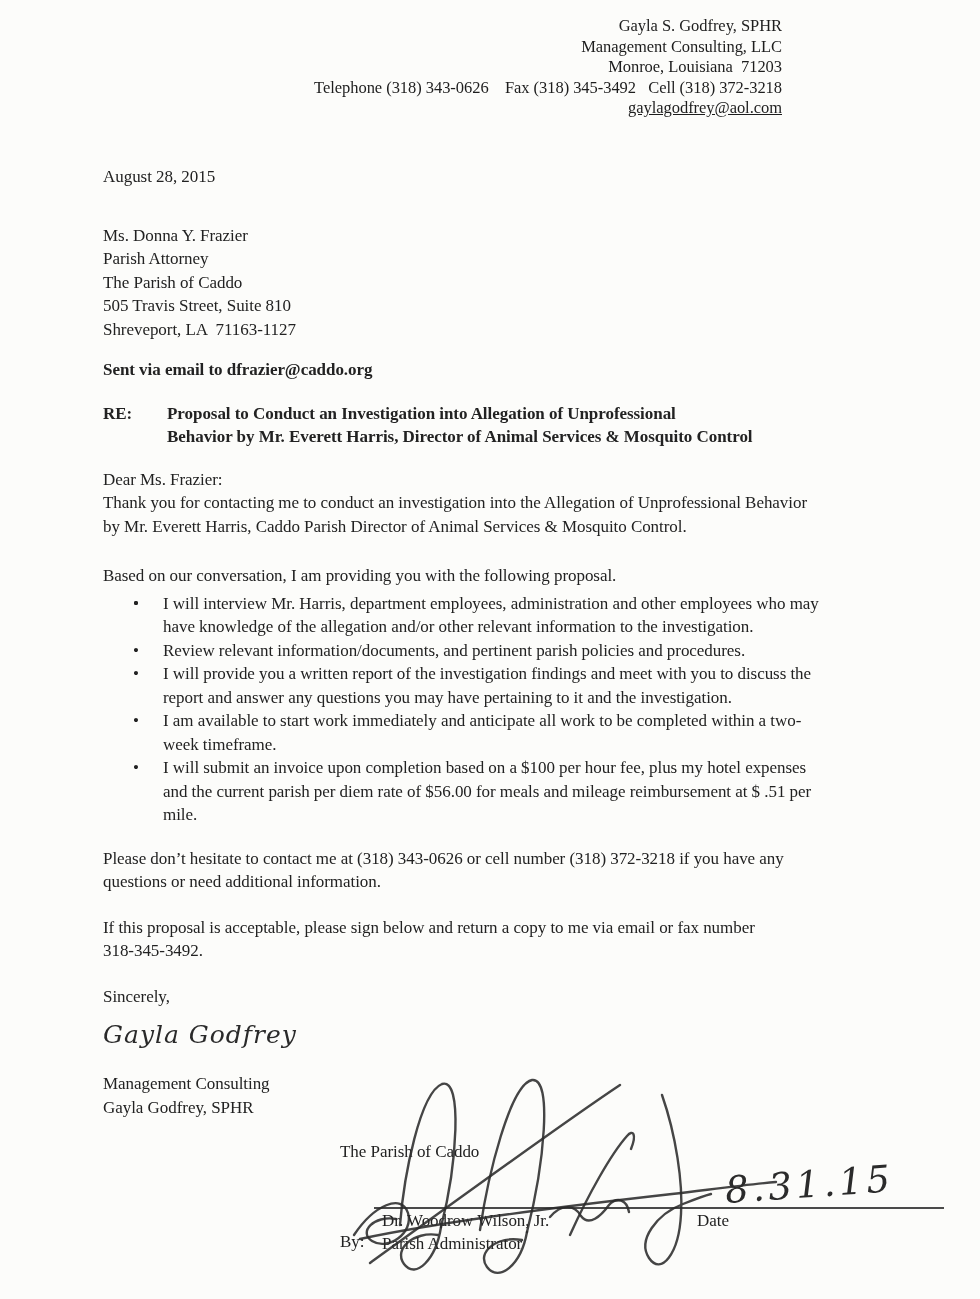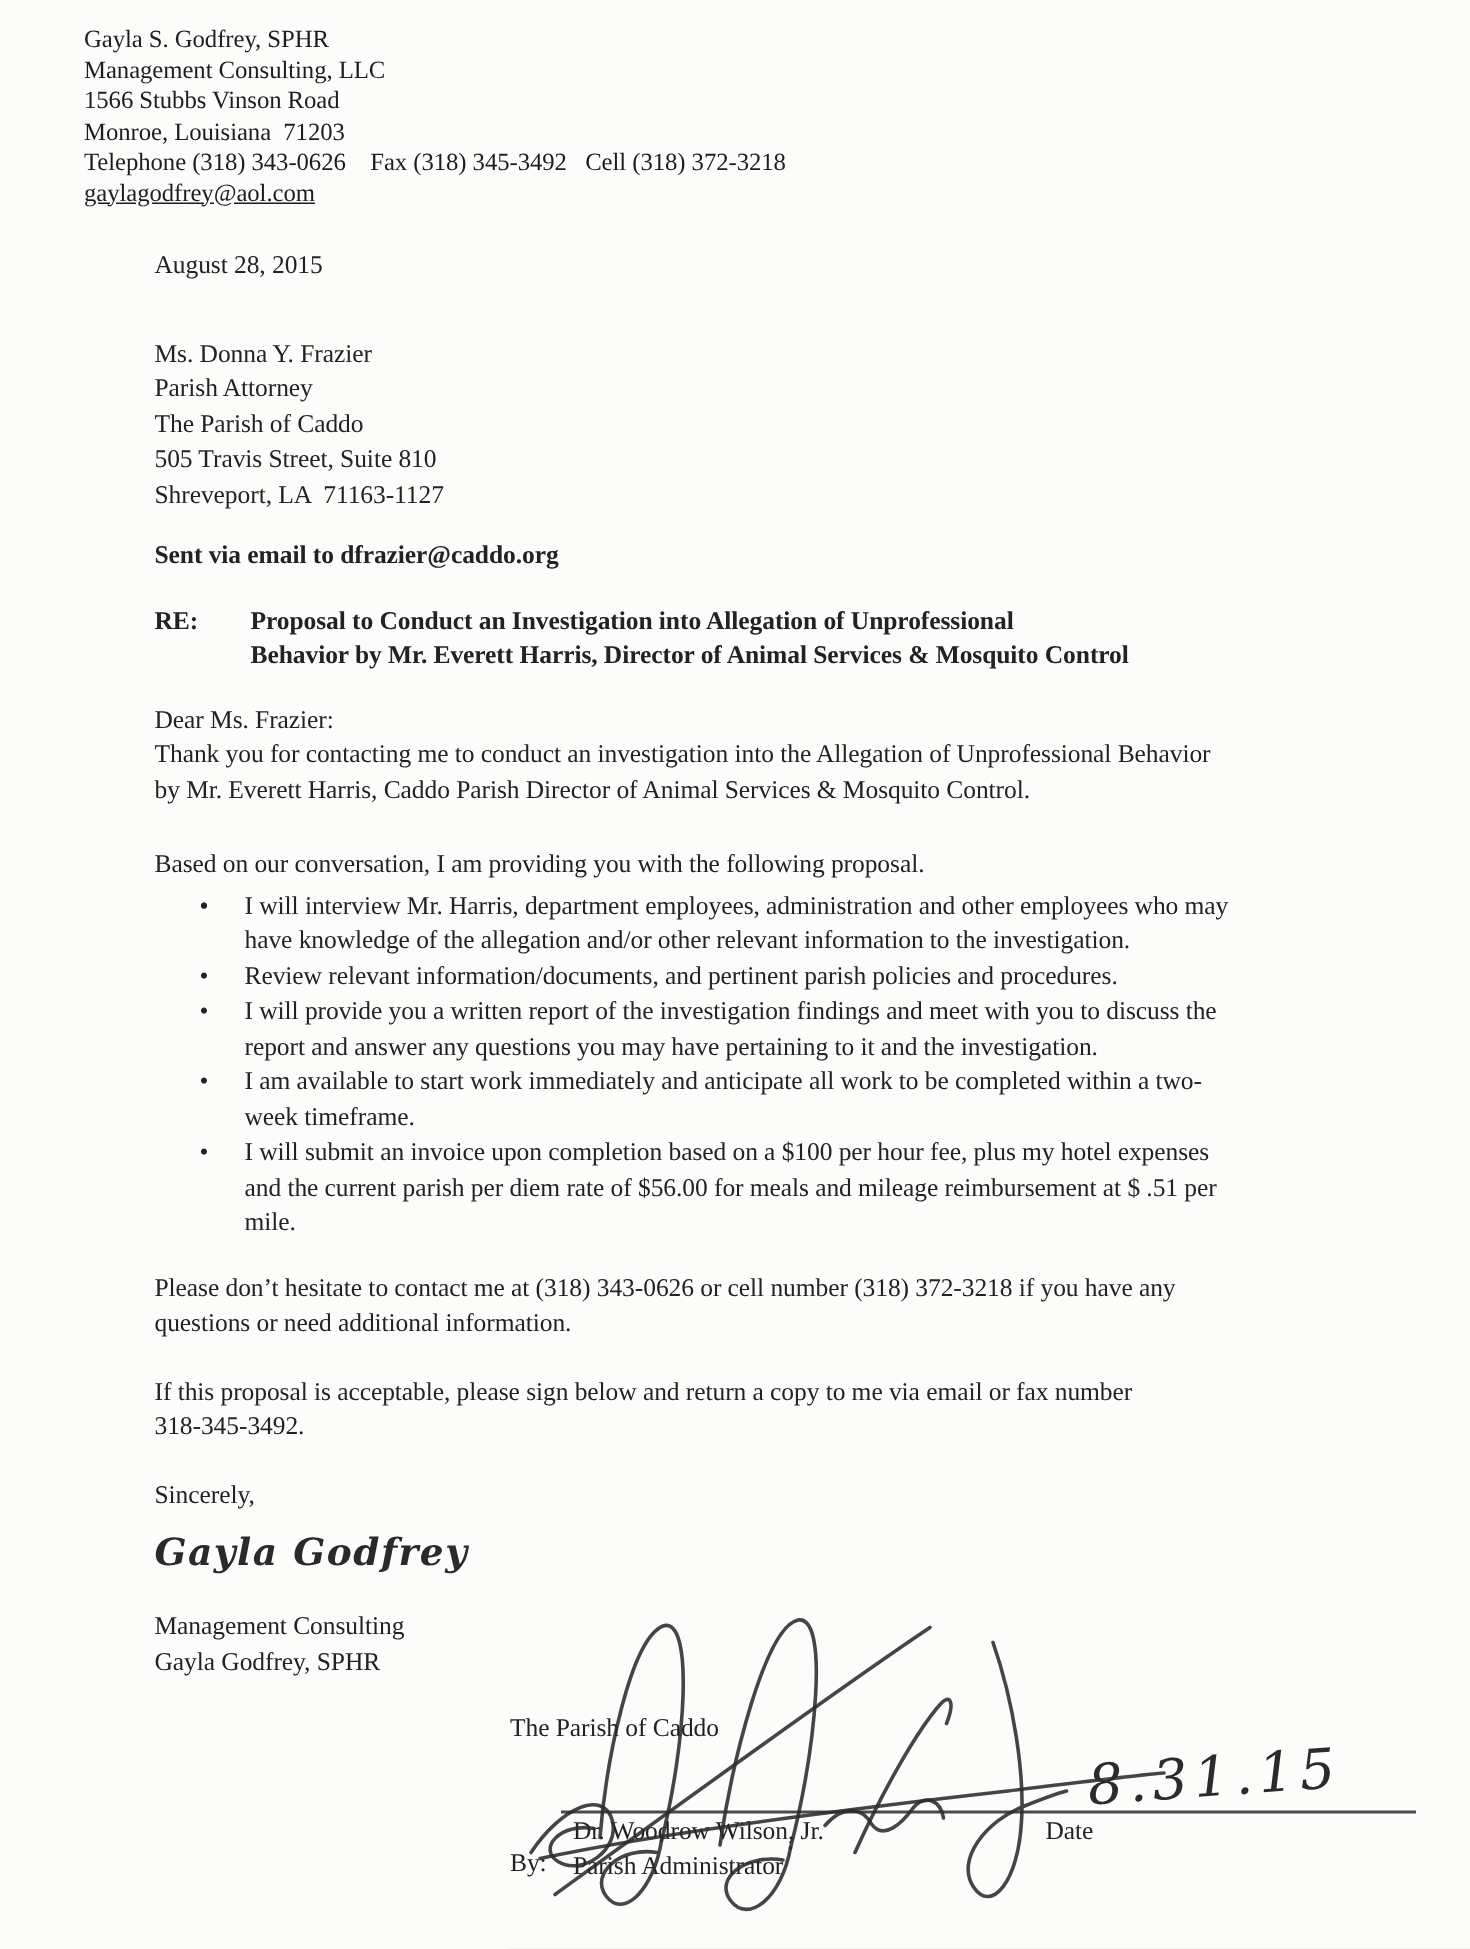--- a/index.html
+++ b/index.html
@@ -13,21 +13,21 @@
     font-family:"Liberation Serif","DejaVu Serif",serif;
     color:#222;
     overflow:hidden;
     letter-spacing:-0.05px;
   }
   .pre { white-space:pre-wrap; }
 
   
   .letterhead {
     position:absolute; top:16px; left:0; width:782px;
-    text-align:left; padding-left:56px; box-sizing:border-box;
+    text-align:right; padding-left:56px; box-sizing:border-box;
     font-size:16.5px; line-height:20.5px; color:#1d1d1d;
   }
   .letterhead .email { text-decoration:underline; }
 
   
   .column {
     position:absolute; left:103px; top:165px; width:845px;
     font-size:17px; line-height:23.5px;
   }
   .addr-block { margin-top:35px; }
@@ -38,21 +38,21 @@
   .para-basis { margin-top:26px; }
   ul.points { margin:4px 0 0 0; padding:0 0 0 30px; list-style:none; }
   ul.points li { position:relative; padding-left:30px; }
   ul.points li .dot { position:absolute; left:0; top:0; }
   .para-contact { margin-top:20px; }
   .para-accept { margin-top:22px; }
   .closing { margin-top:22px; }
   .script-name {
     margin-top:12px;
     font-family:"DejaVu Serif",serif;
-    font-style:italic; font-weight:bold;
+    font-style:italic; font-weight:normal;
     font-size:25px; line-height:30px; letter-spacing:1px;
     color:#2a2a2a;
   }
   .typed-block { margin-top:22px; }
 
   
   .accept-block {
     position:absolute; left:340px; top:1140px; width:604px;
     font-size:17px; line-height:23px;
   }
@@ -77,21 +77,20 @@
   }
 </style>
 </head>
 <body>
 
 <div class="page">
 
   <div class="letterhead">
     <div>Gayla S. Godfrey, SPHR</div>
     <div>Management Consulting, LLC</div>
-    <div>1566 Stubbs Vinson Road</div>
     <div class="pre">Monroe, Louisiana  71203</div>
     <div class="pre">Telephone (318) 343-0626    Fax (318) 345-3492   Cell (318) 372-3218</div>
     <div class="email">gaylagodfrey@aol.com</div>
   </div>
 
   <div class="column">
     <div>August 28, 2015</div>
 
     <div class="addr-block">
       <div>Ms. Donna Y. Frazier</div>

